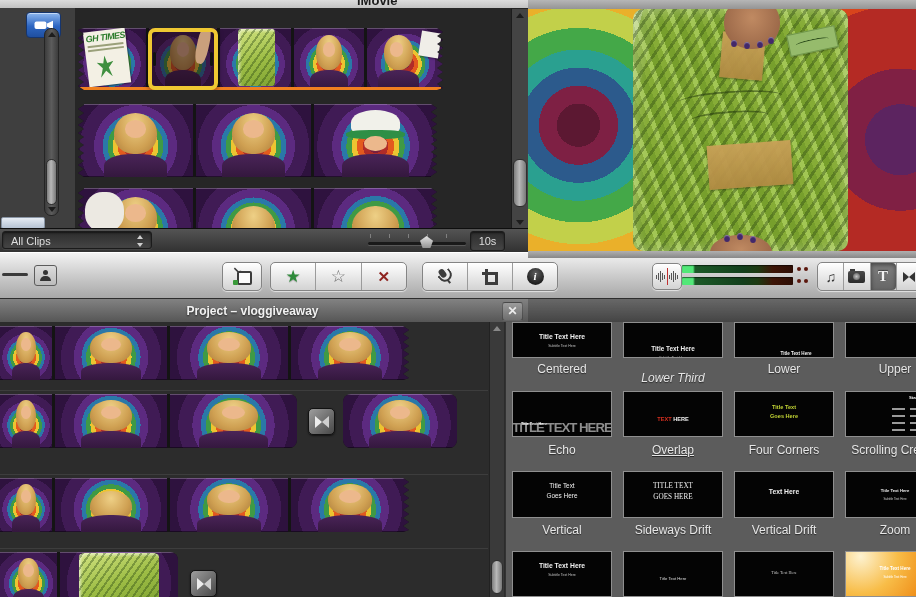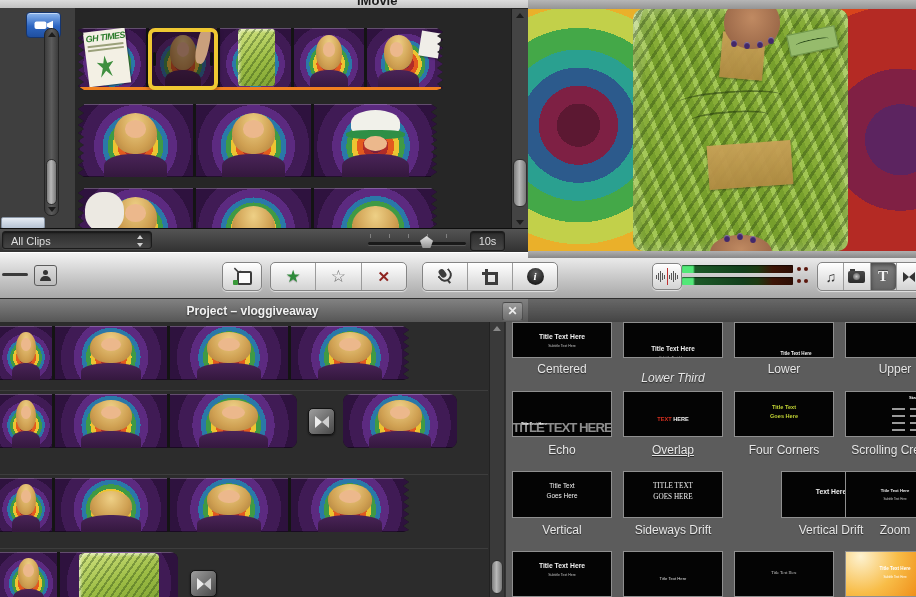--- a/index.html
+++ b/index.html
@@ -618,21 +618,21 @@
           </div>
           <div class="title-label" style="top: 52px;">Vertical</div>
         </div>
         <div class="title-cell" style="left: 117px; top: 149px;">
           <div class="thumb" style="height: 47px;">
             <div class="tl sw-t1">TITLE TEXT</div>
             <div class="tl sw-t2">GOES HERE</div>
           </div>
           <div class="title-label" style="top: 52px;">Sideways Drift</div>
         </div>
-        <div class="title-cell" style="left: 228px; top: 149px; margin-left: 47px;">
+        <div class="title-cell" style="left: 228px; top: 149px;">
           <div class="thumb" style="height: 47px;">
             <div class="tl vd-t1">Text Here</div>
           </div>
           <div class="title-label" style="top: 52px;">Vertical Drift</div>
         </div>
         <div class="title-cell" style="left: 339px; top: 149px;">
           <div class="thumb" style="height: 47px;">
             <div class="tl zm-t1">Title Text Here</div>
             <div class="tl zm-t2">Subtitle Text Here</div>
           </div>

